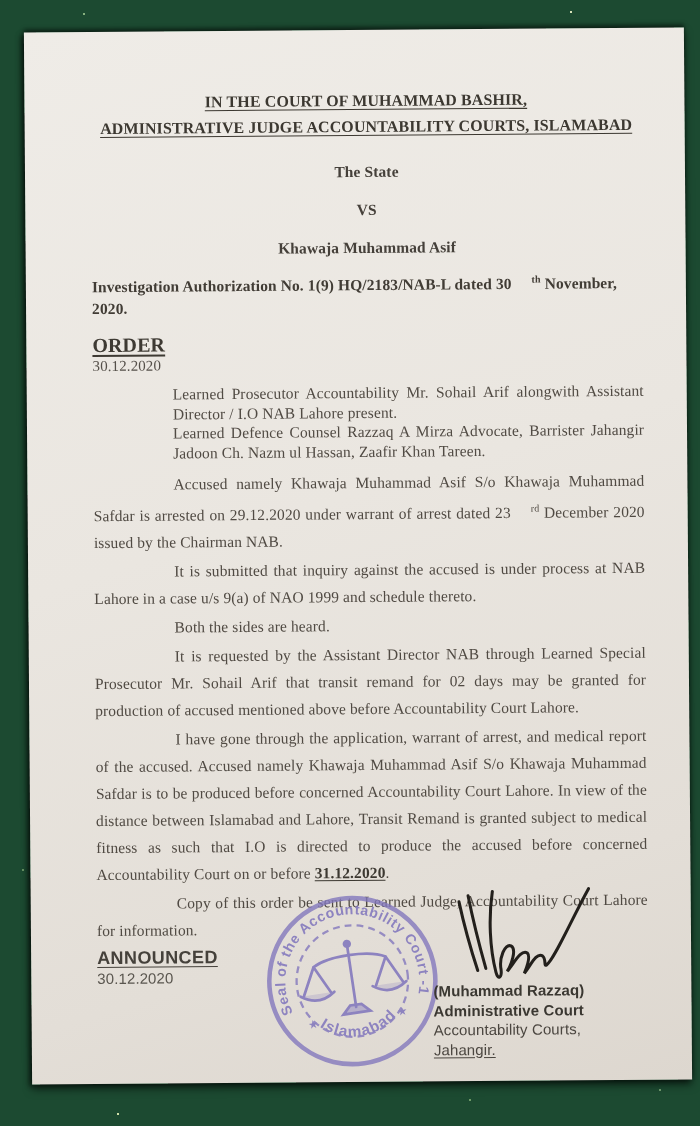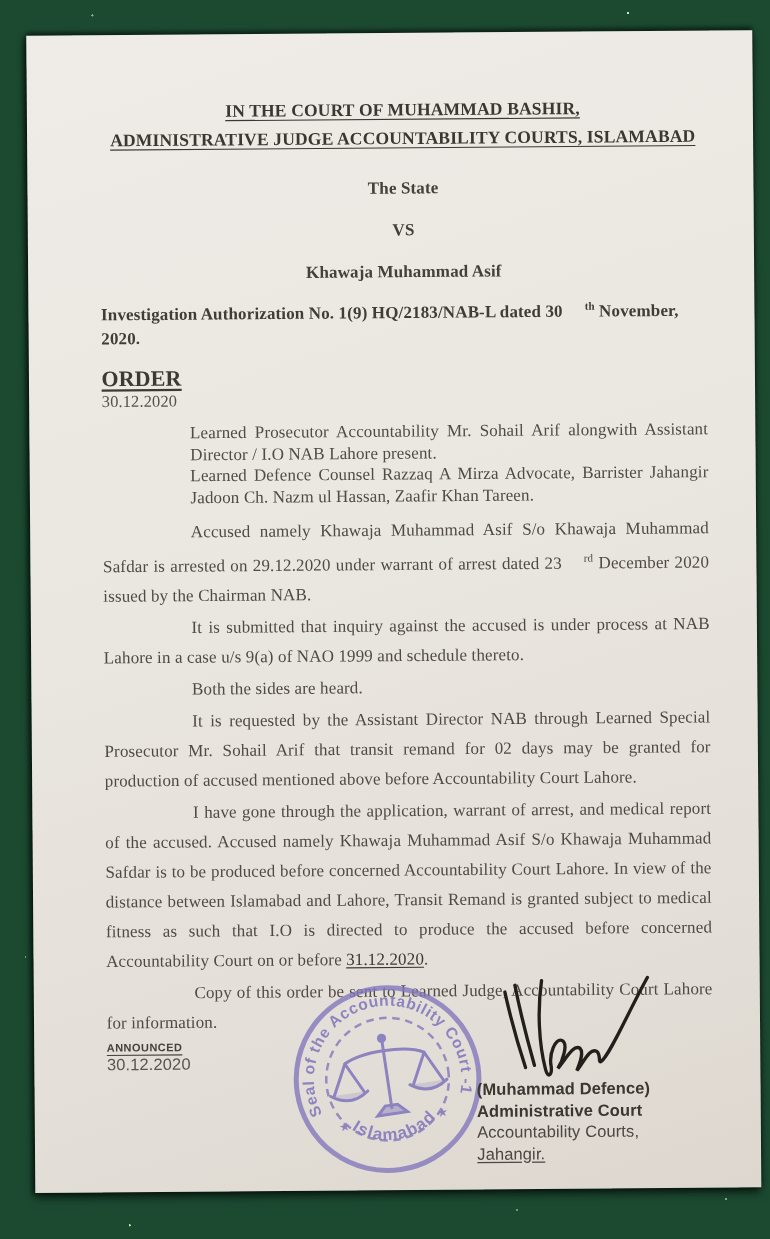--- a/index.html
+++ b/index.html
@@ -37,24 +37,24 @@
   .state{margin-top:22px;}
   .vs{margin-top:18px;}
   .accused-name{margin-top:18px;}
   .case-ref{margin-top:12px;font-weight:bold;color:#413c35;font-size:15.5px;line-height:22px;}
   sup{font-size:10px;padding-left:20px;}
   .order-heading{margin-top:14px;font-weight:bold;font-size:20px;color:#3e3a33;
     text-decoration:underline;text-underline-offset:3px;display:inline-block;}
   .order-date{font-size:15px;line-height:18px;color:#55504a;}
   .appearance{margin:10px 0 0 80px;text-align:justify;line-height:19.5px;color:#514b44;}
   .para{margin:2px 0 0 0;text-indent:80px;text-align:justify;line-height:27px;color:#504a43;}
-  .bold-date{font-weight:normal;text-decoration:underline;text-underline-offset:2px;color:#3c3831;margin-top:44px;}
+  .bold-date{font-weight:bold;text-decoration:underline;text-underline-offset:2px;color:#3c3831;margin-top:44px;}
   .footer-item{position:absolute;}
   .announced{left:66px;top:916px;font-family:"Liberation Sans",sans-serif;}
-  .announced .label{font-weight:bold;font-size:10px;color:#45413b;
+  .announced .label{font-weight:bold;font-size:18px;color:#45413b;
     text-decoration:underline;text-underline-offset:3px;letter-spacing:0.4px;}
   .announced .date{font-size:15px;color:#5a564f;margin-top:1px;}
   .seal{left:230px;top:860px;width:182px;height:182px;transform:rotate(-8deg);opacity:0.88;}
   .signature{left:406px;top:852px;width:162px;height:102px;}
   .sig-block{left:402px;top:952px;font-family:"Liberation Sans",sans-serif;font-size:15px;
     line-height:19.5px;color:#4b4640;}
   .sig-block .name,.sig-block .role{font-weight:bold;color:#3a3731;}
   .sig-block .city{text-decoration:underline;text-underline-offset:2px;}
   svg text{font-family:"Liberation Sans",sans-serif;}
 </style>
@@ -133,20 +133,20 @@
 
     <svg class="footer-item signature" viewBox="0 0 160 100">
       <g stroke="#23201c" stroke-width="3" fill="none" stroke-linecap="round">
         <path d="M22 20 C 27 44, 33 66, 40 88"></path>
         <path d="M31 14 C 36 40, 42 64, 48 86"></path>
         <path d="M55 10 C 51 36, 52 66, 58 90 C 60 98, 64 95, 63 87 C 61 76, 67 61, 73 64 C 79 67, 73 83, 69 89 C 76 81, 83 67, 89 71 C 93 75, 88 86, 86 91 C 92 84, 98 70, 104 74 C 108 77, 105 85, 108 83 C 116 77, 132 40, 150 8"></path>
       </g>
     </svg>
 
     <div class="footer-item sig-block">
-      <div class="name">(Muhammad Defence)</div>
+      <div class="name">(Muhammad Razzaq)</div>
       <div class="role">Administrative Court</div>
       <div>Accountability Courts,</div>
       <div class="city">Jahangir.</div>
     </div>
 
   </div>
 </div>
 
 </body></html>

